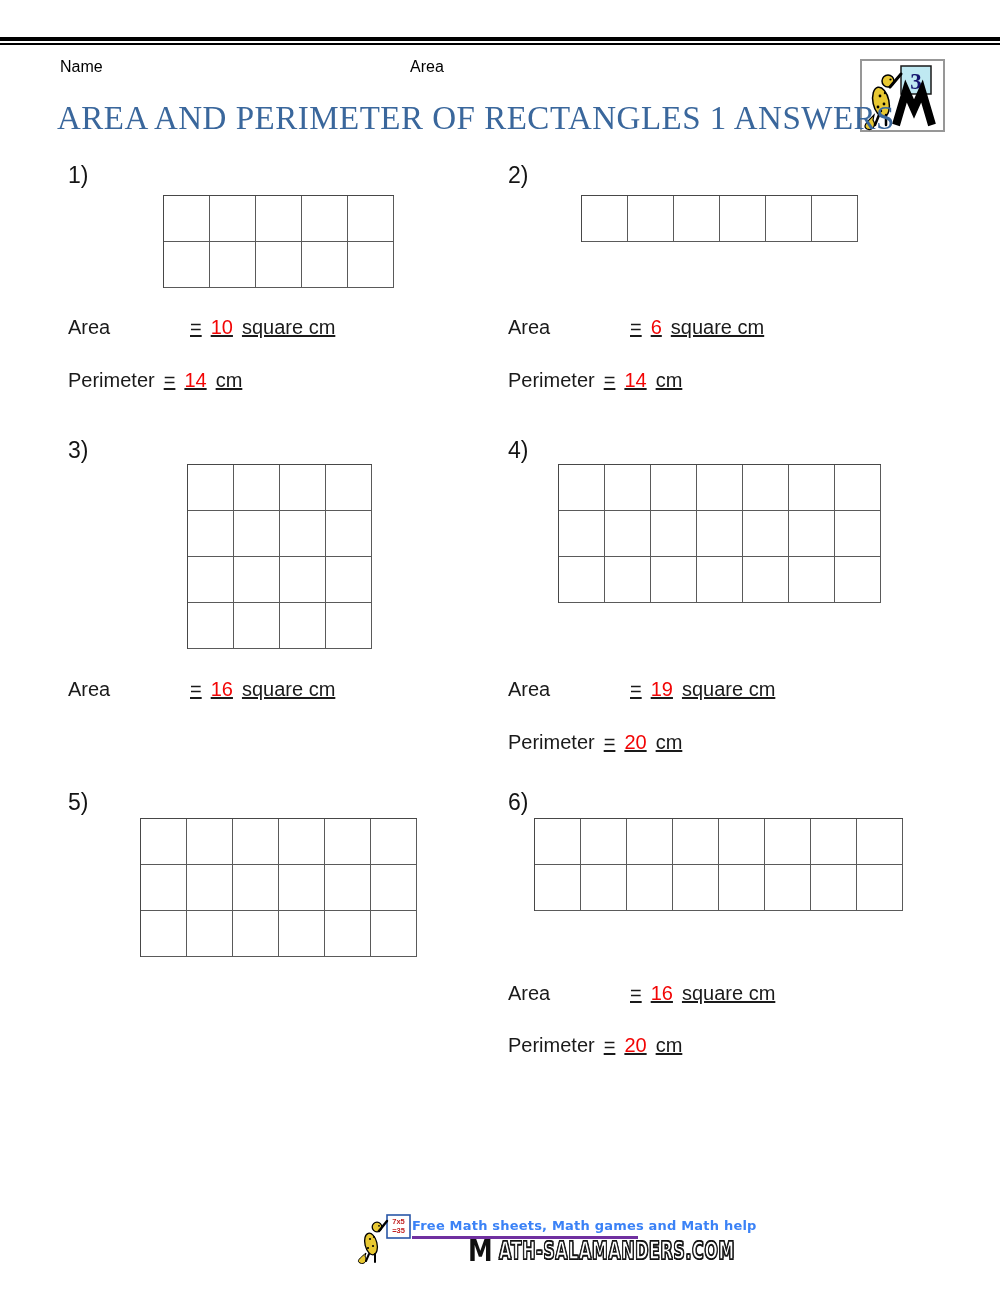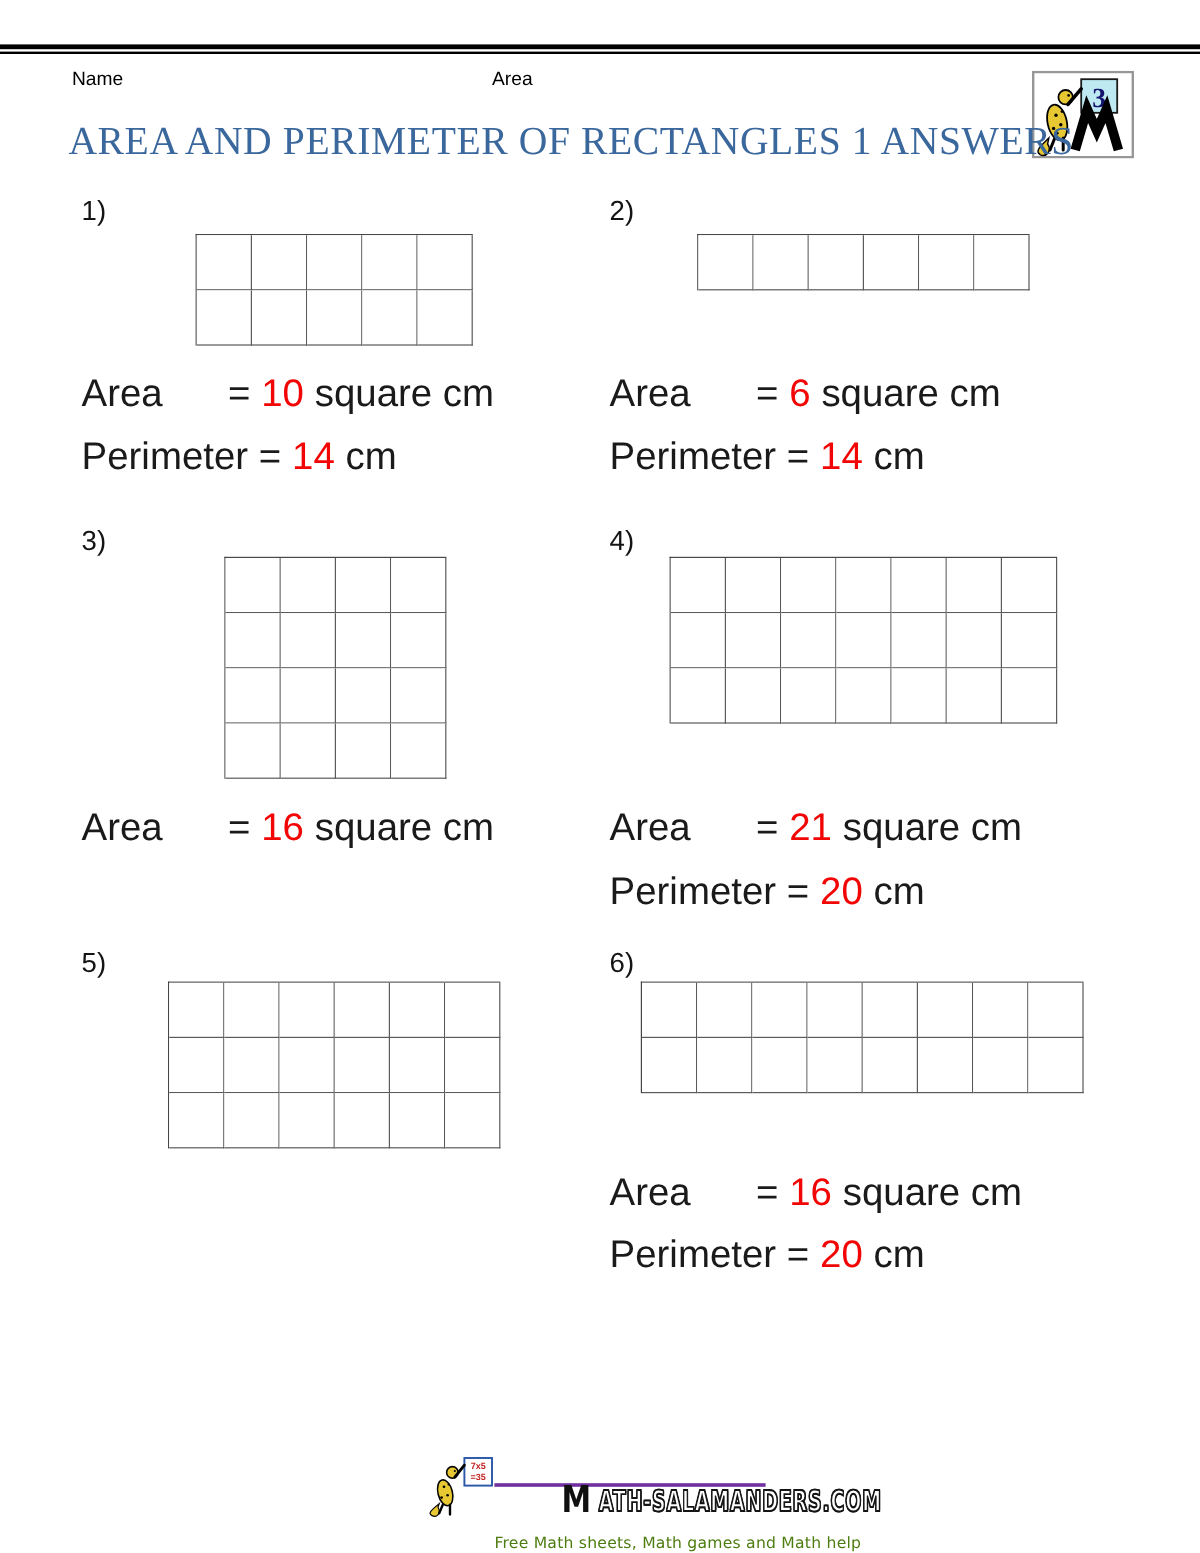--- a/index.html
+++ b/index.html
@@ -9,30 +9,30 @@
   .rule-thin{position:absolute;left:0;top:43px;width:1000px;height:2px;background:#000;}
   .meta{position:absolute;top:58px;font-size:16px;color:#000;}
   .name{left:60px;} .date{left:410px;}
   .title{position:absolute;left:57px;top:100px;font-family:"Liberation Serif",serif;
          font-size:33px;color:#3a679c;white-space:nowrap;letter-spacing:.5px;text-align:right;}
   .logo-box{position:absolute;left:860px;top:59px;width:85px;height:73px;}
   .pnum{position:absolute;font-size:23px;color:#141414;}
   .ugrid{position:absolute;display:grid;border-top:1px solid #474747;border-left:1px solid #474747;}
   .cell{width:46px;height:46px;box-sizing:border-box;
         border-right:1px solid #5a5a5a;border-bottom:1px solid #5a5a5a;background:#fff;}
-  .ansline{position:absolute;font-size:32px;line-height:28px;color:#1a1a1a;white-space:nowrap;}
+  .ansline{position:absolute;font-size:20px;line-height:28px;color:#1a1a1a;white-space:nowrap;text-decoration:underline;}
   .ansline .lbl{display:inline-block;}
   .ansline.area .lbl{min-width:122px;}
   .ansline.perim .lbl{margin-right:9px;}
   .ansline .eq{margin-right:9px;}
   .ansline .val{color:#f20505;margin-right:9px;}
   
   .f-sala{position:absolute;left:356px;top:1213px;}
-  .f-tag{position:absolute;left:412px;top:1279px;font-family:"DejaVu Sans",sans-serif;
-         font-size:13px;font-weight:400;color:#4d7c0f;letter-spacing:.2px;white-space:nowrap;}
+  .f-tag{position:absolute;left:412px;top:1218px;font-family:"DejaVu Sans",sans-serif;
+         font-size:13px;font-weight:700;color:#3b82f6;letter-spacing:.2px;white-space:nowrap;}
   .f-rule{position:absolute;left:412px;top:1236px;width:226px;height:3px;background:#7030a0;}
   .f-brand{position:absolute;left:428px;top:1235px;white-space:nowrap;margin-left:40px;}
   .brand-m{display:inline-block;font-family:"DejaVu Sans",sans-serif;font-weight:700;
            font-size:31px;line-height:30px;color:#101010;transform:scaleX(.8);transform-origin:left bottom;vertical-align:bottom;}
   .brand-rest{display:inline-block;font-family:"DejaVu Sans",sans-serif;font-weight:700;
            font-size:24px;line-height:28px;letter-spacing:1px;color:#ffffff;vertical-align:bottom;
            -webkit-text-stroke:1.5px #141414;
            text-shadow:-1px -1px 0 #141414,1px -1px 0 #141414,-1px 1px 0 #141414,1px 1px 0 #141414;
            transform:scaleX(.66);transform-origin:left bottom;}
 </style>
@@ -137,21 +137,21 @@
       <div class="cell"></div>
       <div class="cell"></div>
       <div class="cell"></div>
       <div class="cell"></div>
       <div class="cell"></div>
       <div class="cell"></div>
       <div class="cell"></div>
       <div class="cell"></div>
       <div class="cell"></div>
     </div>
-  <div class="ansline area" style="left:508px;top:675px"><span class="lbl">Area</span><span class="eq">=</span><span class="val">21</span><span class="unit">square cm</span></div>
+  <div class="ansline area" style="left:508px;top:675px"><span class="lbl">Area</span><span class="eq">=</span><span class="val">19</span><span class="unit">square cm</span></div>
   <div class="ansline perim" style="left:508px;top:728px"><span class="lbl">Perimeter</span><span class="eq">=</span><span class="val">20</span><span class="unit">cm</span></div>
 
   <div class="pnum" style="left:68px;top:789px">5)</div>
   <div class="ugrid" style="left: 140px; top: 818px; grid-template-columns: repeat(6, 46px);">
       <div class="cell"></div>
       <div class="cell"></div>
       <div class="cell"></div>
       <div class="cell"></div>
       <div class="cell"></div>
       <div class="cell"></div>

